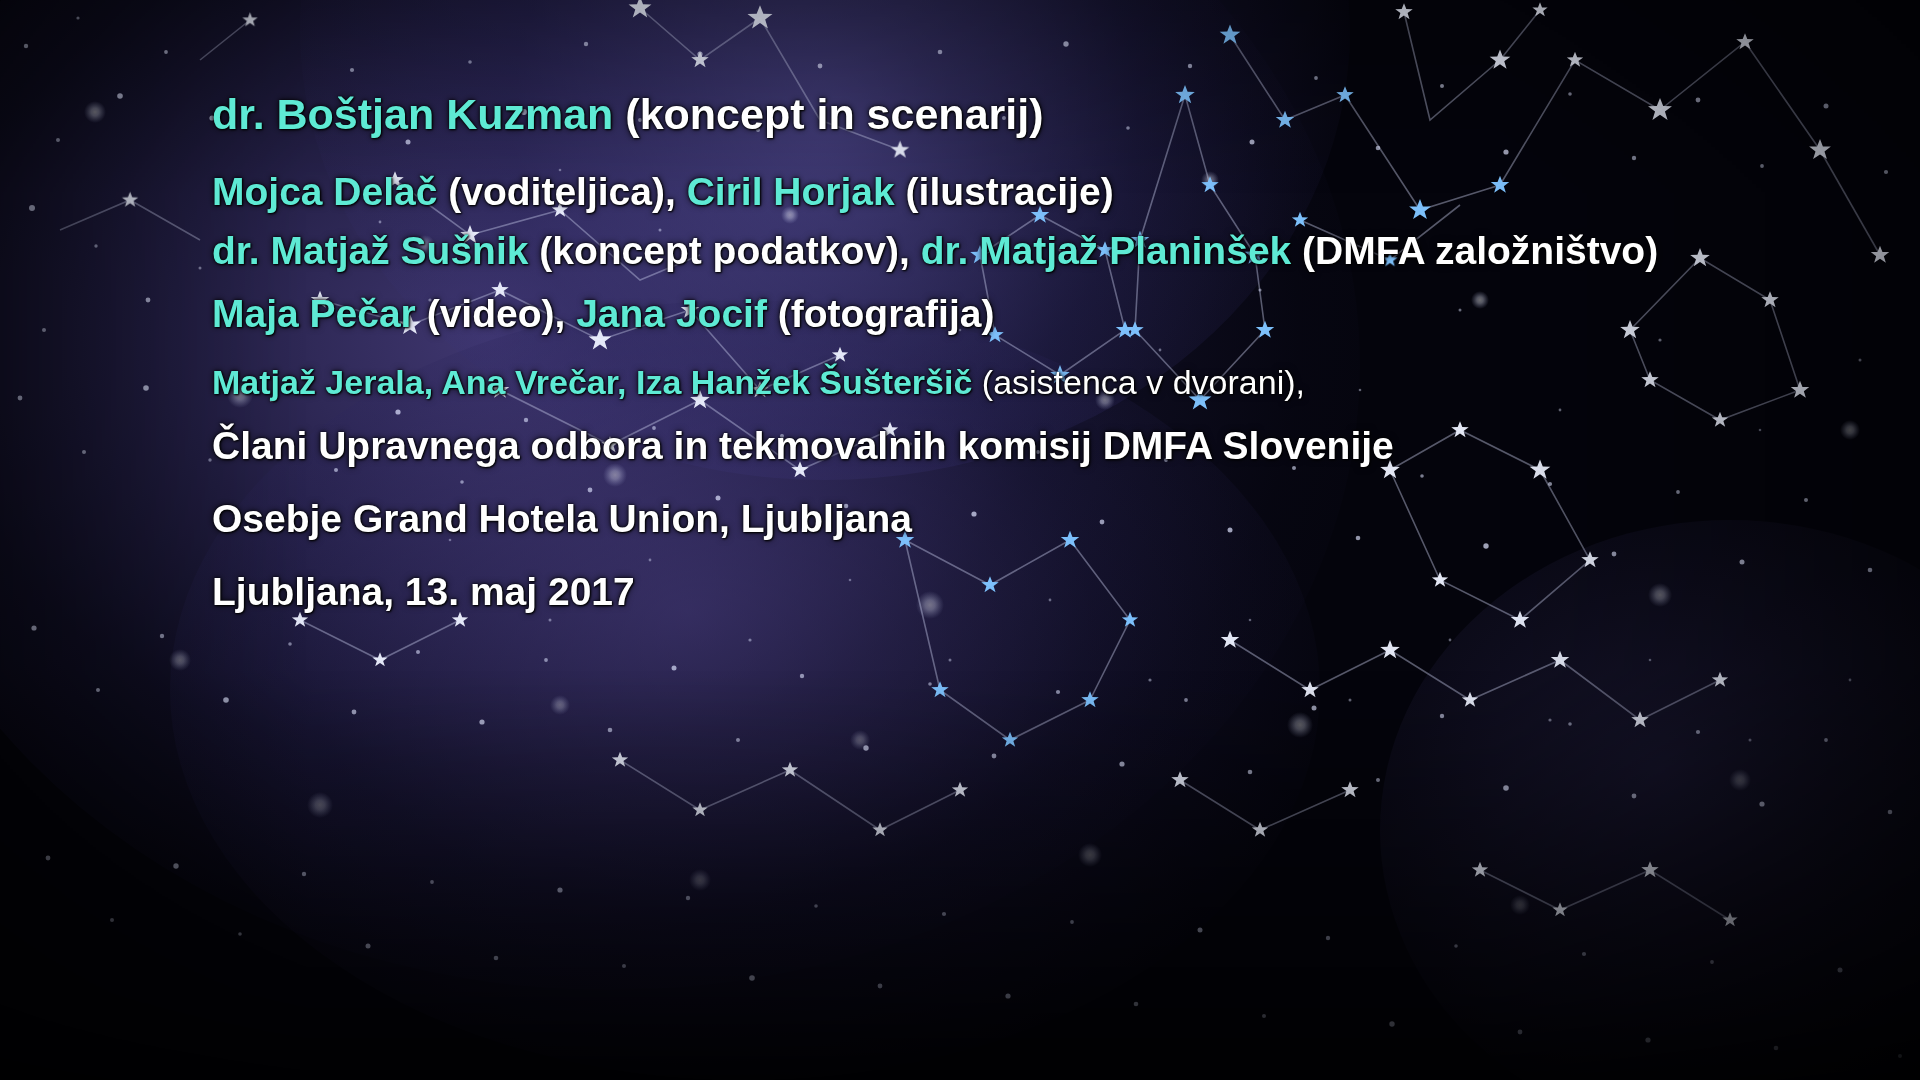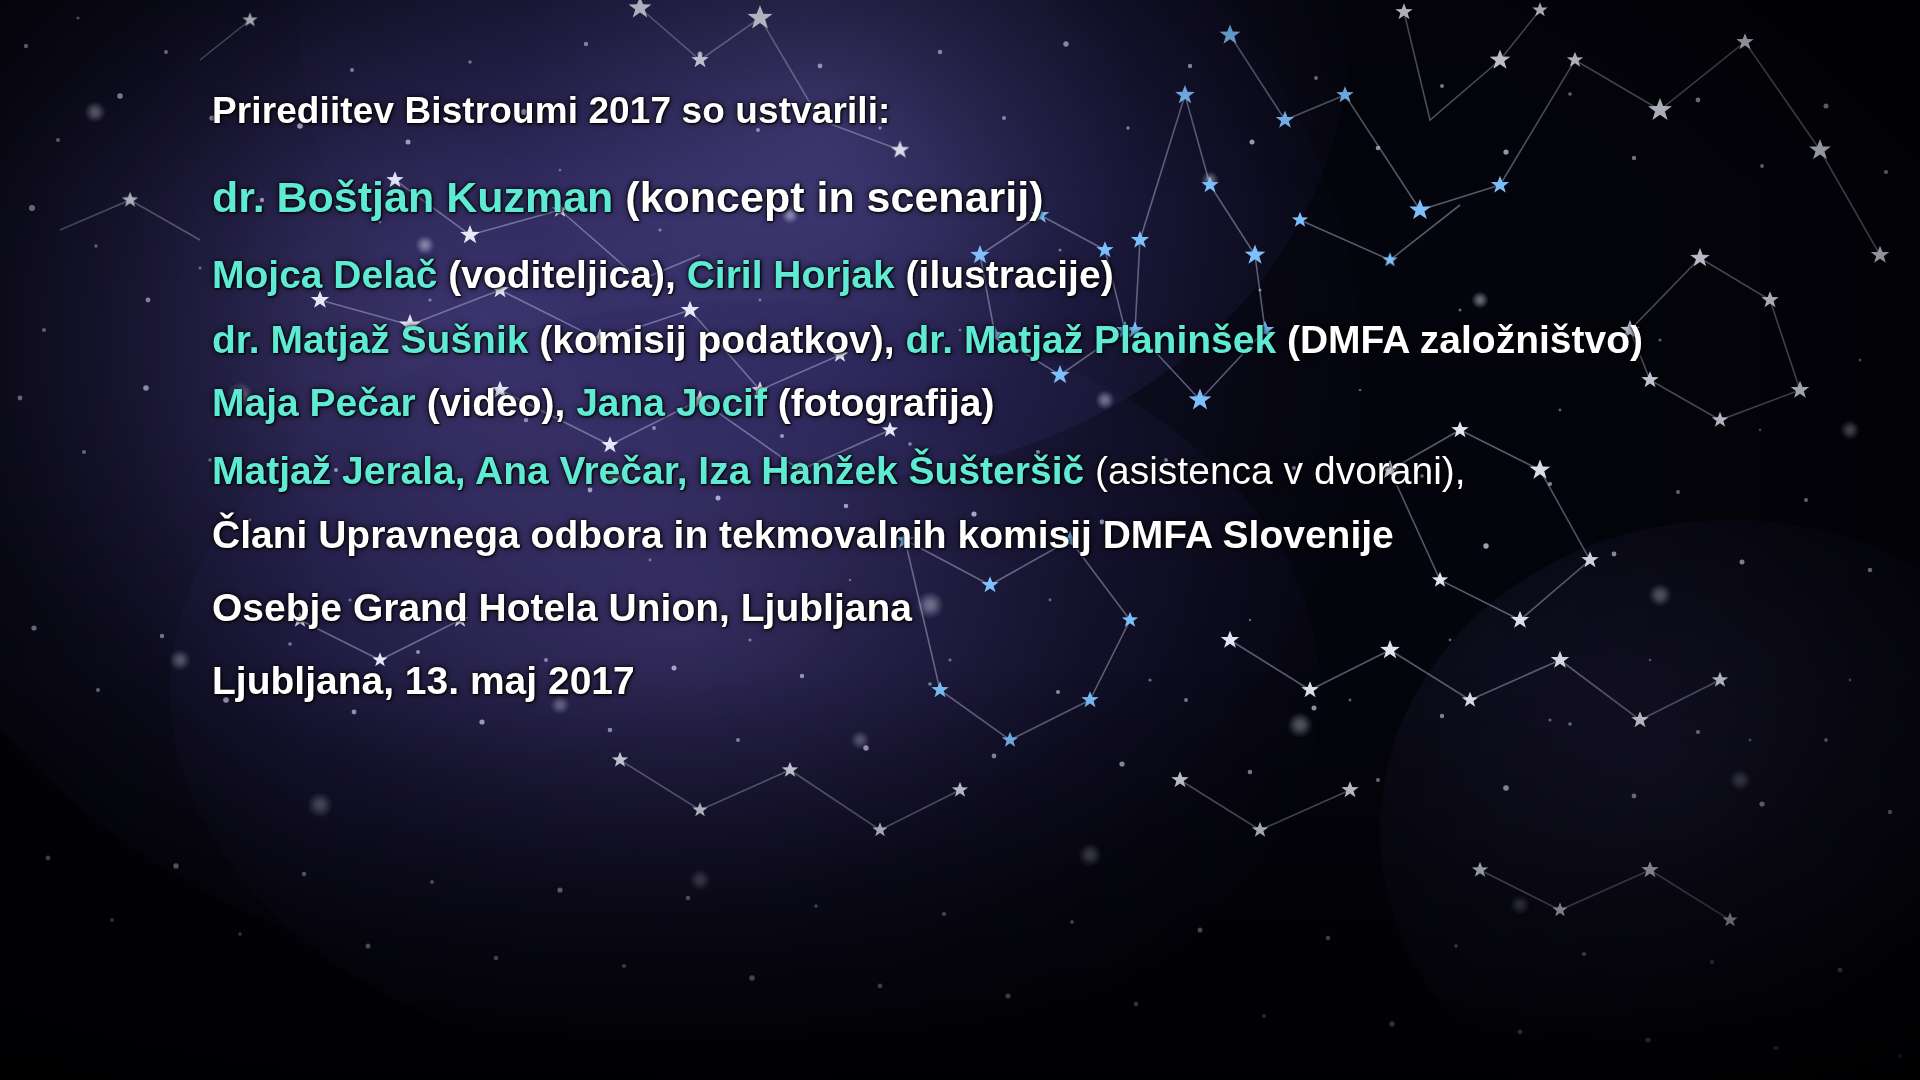--- a/index.html
+++ b/index.html
@@ -98,25 +98,25 @@
     letter-spacing: 0.1px;
   }
   .l-lead {
     font-size: 43px;
     line-height: 56px;
     margin-bottom: 23px;
   }
   .l-main {
     font-size: 39px;
     line-height: 54px;
-    margin-bottom: 11px;
+    margin-bottom: 5px;
   }
   .l-main.tight { margin-bottom: 9px; }
   .l-small {
-    font-size: 39px;
+    font-size: 34px;
     font-weight: bold;
     line-height: 46px;
     margin-bottom: 10px;
   }
   .l-small .rl { font-weight: normal; }
   .l-foot {
     font-size: 39px;
     font-weight: bold;
     line-height: 46px;
     margin-bottom: 27px;
@@ -661,33 +661,32 @@
       <g transform="translate(940,690) scale(.8)">
           <use href="#st5"></use>
         </g>
     </g>
   </svg>
 
   <div id="vignette"></div>
 
   <div id="credits">
 
-    <div class="line l-title">Prirediitev Bistroumi 2017 so ustvarili:</div>
 
     <div class="line l-lead">
       <span class="nm">dr. Boštjan Kuzman</span><span class="rl"> (koncept in scenarij)</span>
     </div>
 
     <div class="line l-main">
       <span class="nm">Mojca Delač</span><span class="rl"> (voditeljica), </span><span class="nm">Ciril Horjak</span><span class="rl"> (ilustracije)</span>
     </div>
 
 
     <div class="line l-main tight">
-      <span class="nm">dr. Matjaž Sušnik</span><span class="rl"> (komisij podatkov), </span><span class="nm">dr. Matjaž Planinšek</span><span class="rl"> (DMFA založništvo)</span>
+      <span class="nm">dr. Matjaž Sušnik</span><span class="rl"> (koncept podatkov), </span><span class="nm">dr. Matjaž Planinšek</span><span class="rl"> (DMFA založništvo)</span>
     </div>
 
     <div class="line l-main tight">
       <span class="nm">Maja Pečar</span><span class="rl"> (video), </span><span class="nm">Jana Jocif</span><span class="rl"> (fotografija)</span>
     </div>
 
     <div class="line l-small l-gap-before">
       <span class="nm">Matjaž Jerala, Ana Vrečar, Iza Hanžek Šušteršič</span><span class="rl"> (asistenca v dvorani),</span>
     </div>
 

